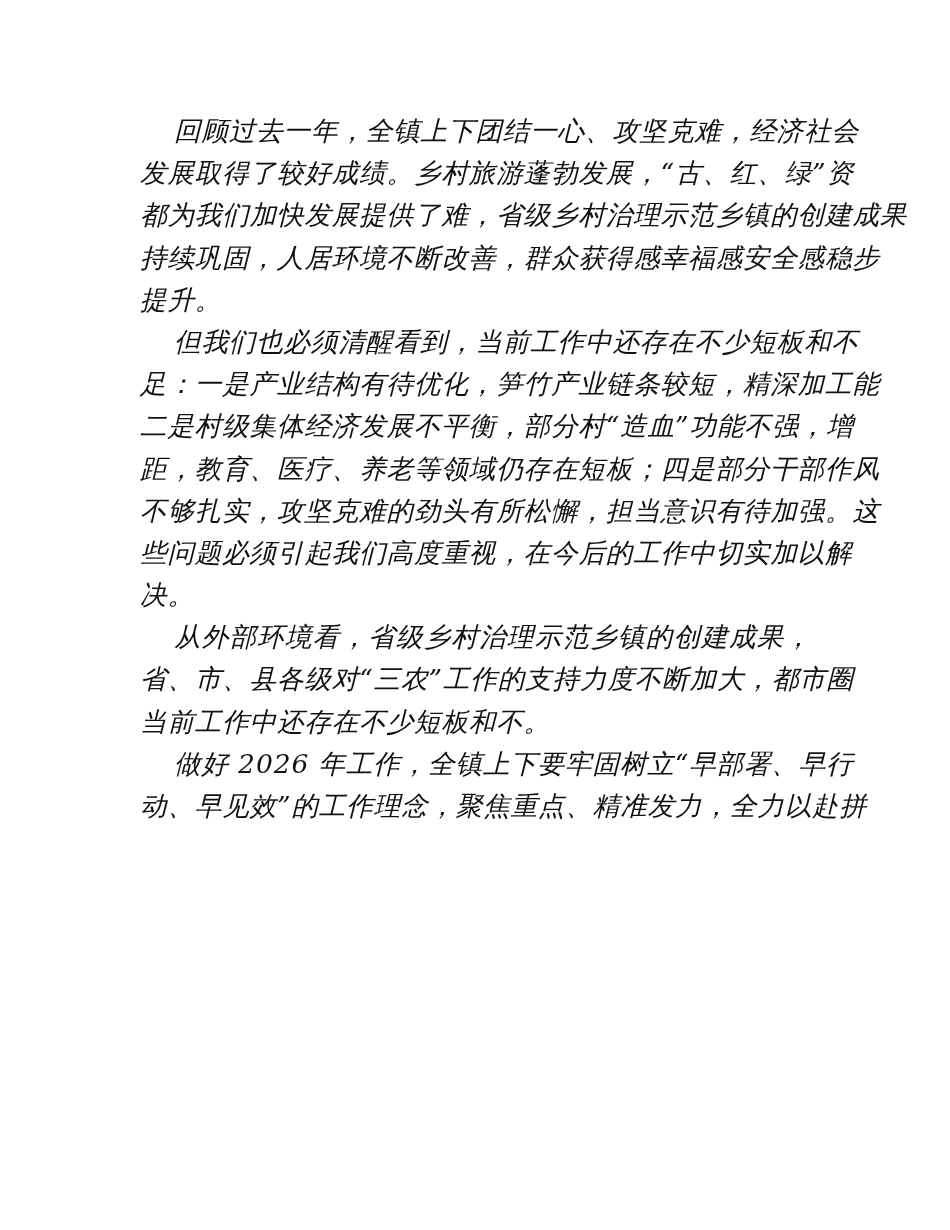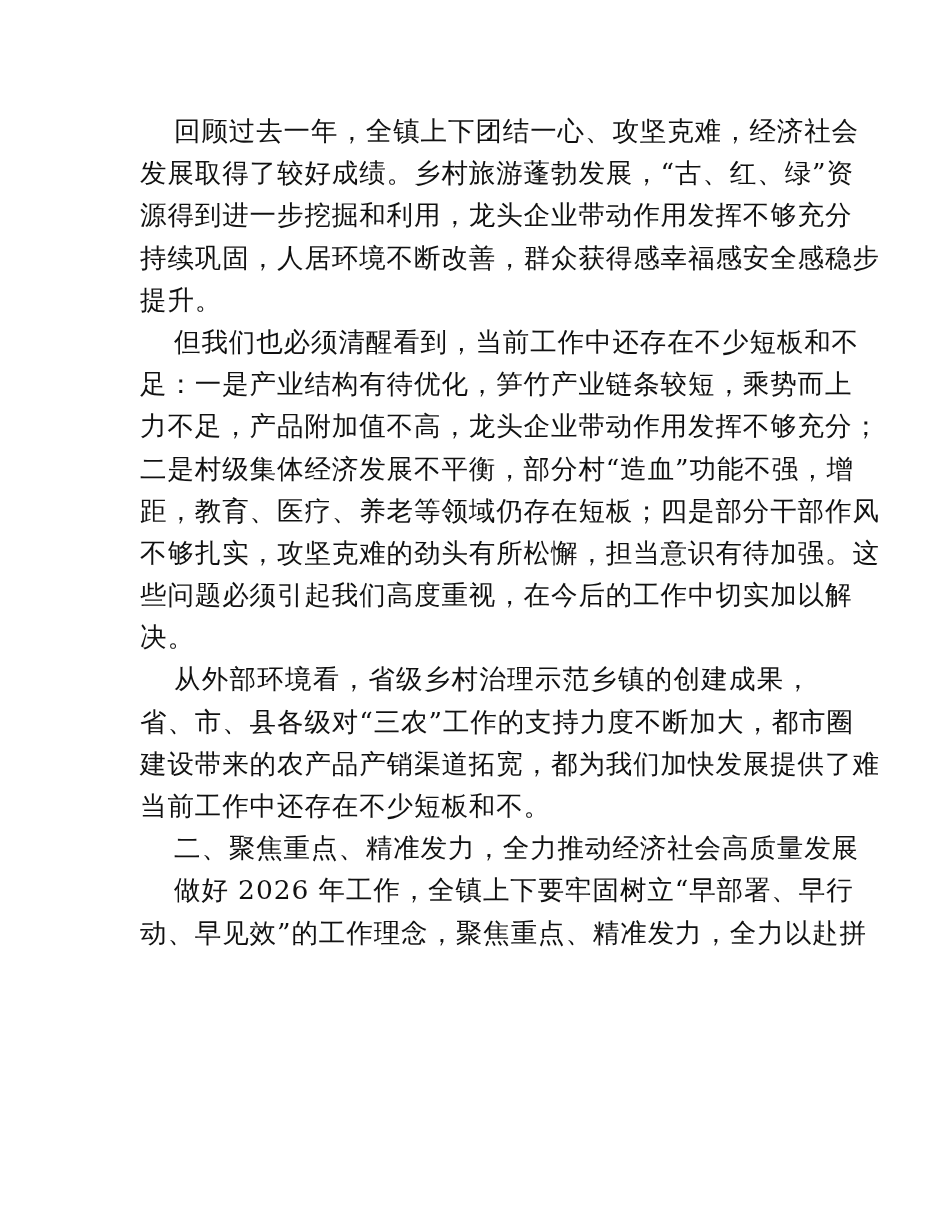--- a/index.html
+++ b/index.html
@@ -13,20 +13,21 @@
       position: relative;
       overflow: hidden;
       font-family: "DejaVu Serif", "Liberation Serif", serif;
       color: #111111;
     }
     .page {
       position: absolute;
       left: 140px;
       top: 110px;
       width: 672px;
+      font-style: italic;
     }
     .line {
       height: 42.2px;
       line-height: 42.2px;
       font-size: 26.5px;
       white-space: nowrap;
       letter-spacing: 0.9px;
       text-align: justify;
       text-align-last: justify;
     }
@@ -38,45 +39,40 @@
     }
   </style>
 </head>
 <body>
 
 <div class="page">
 
   <div>
     <div class="line indent">回顾过去一年，全镇上下团结一心、攻坚克难，经济社会</div>
     <div class="line">发展取得了较好成绩。乡村旅游蓬勃发展，“古、红、绿”资</div>
-    <div class="line">源得到进一步挖掘和利用，龙头企业带动作用发挥不够充分</div>
+    <div class="line">都为我们加快发展提供了难，省级乡村治理示范乡镇的创建成果</div>
     <div class="line">持续巩固，人居环境不断改善，群众获得感幸福感安全感稳步</div>
     <div class="line last">提升。</div>
   </div>
 
   <div>
     <div class="line indent">但我们也必须清醒看到，当前工作中还存在不少短板和不</div>
-    <div class="line">足：一是产业结构有待优化，笋竹产业链条较短，乘势而上</div>
-    <div class="line">力不足，产品附加值不高，龙头企业带动作用发挥不够充分；</div>
+    <div class="line">足：一是产业结构有待优化，笋竹产业链条较短，精深加工能</div>
     <div class="line">二是村级集体经济发展不平衡，部分村“造血”功能不强，增</div>
     <div class="line">距，教育、医疗、养老等领域仍存在短板；四是部分干部作风</div>
     <div class="line">不够扎实，攻坚克难的劲头有所松懈，担当意识有待加强。这</div>
     <div class="line">些问题必须引起我们高度重视，在今后的工作中切实加以解</div>
     <div class="line last">决。</div>
   </div>
 
   <div>
     <div class="line indent">从外部环境看，省级乡村治理示范乡镇的创建成果，</div>
     <div class="line">省、市、县各级对“三农”工作的支持力度不断加大，都市圈</div>
-    <div class="line">建设带来的农产品产销渠道拓宽，都为我们加快发展提供了难</div>
     <div class="line last">当前工作中还存在不少短板和不。</div>
   </div>
 
-  <div>
-    <div class="line indent">二、聚焦重点、精准发力，全力推动经济社会高质量发展</div>
-  </div>
 
   <div>
     <div class="line indent">做好 2026 年工作，全镇上下要牢固树立“早部署、早行</div>
     <div class="line">动、早见效”的工作理念，聚焦重点、精准发力，全力以赴拼</div>
   </div>
 
 </div>
 
 </body></html>

